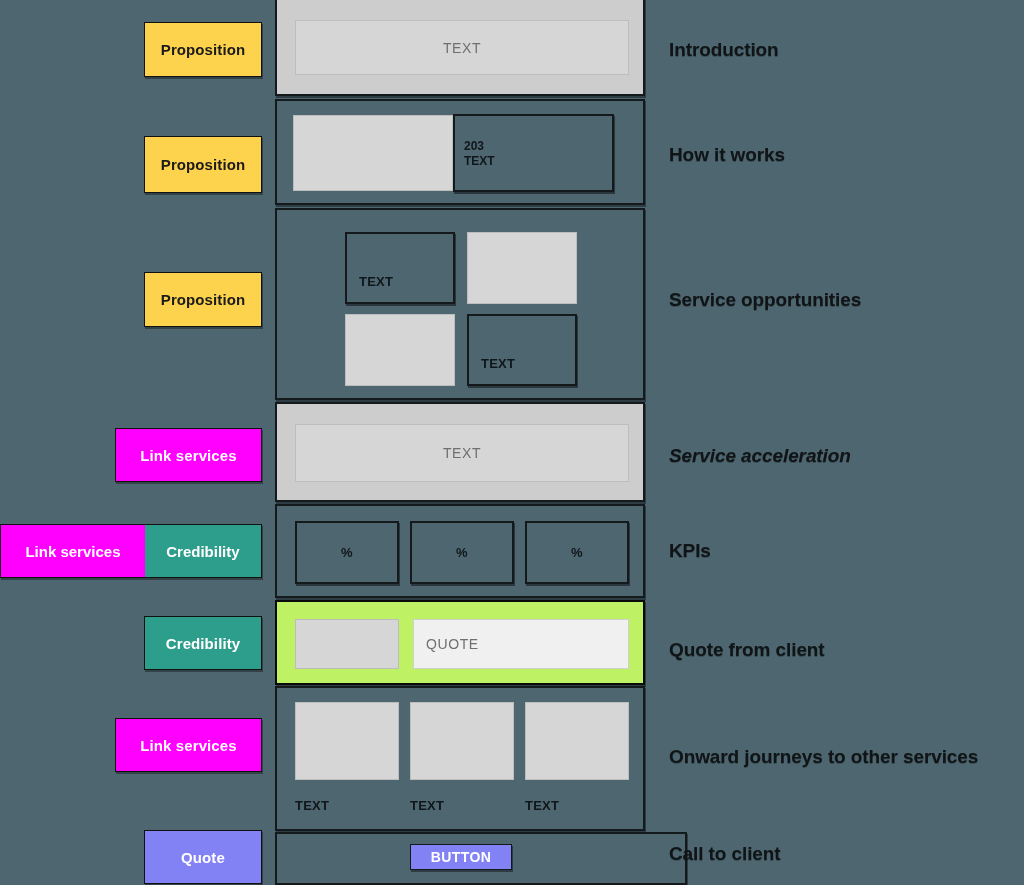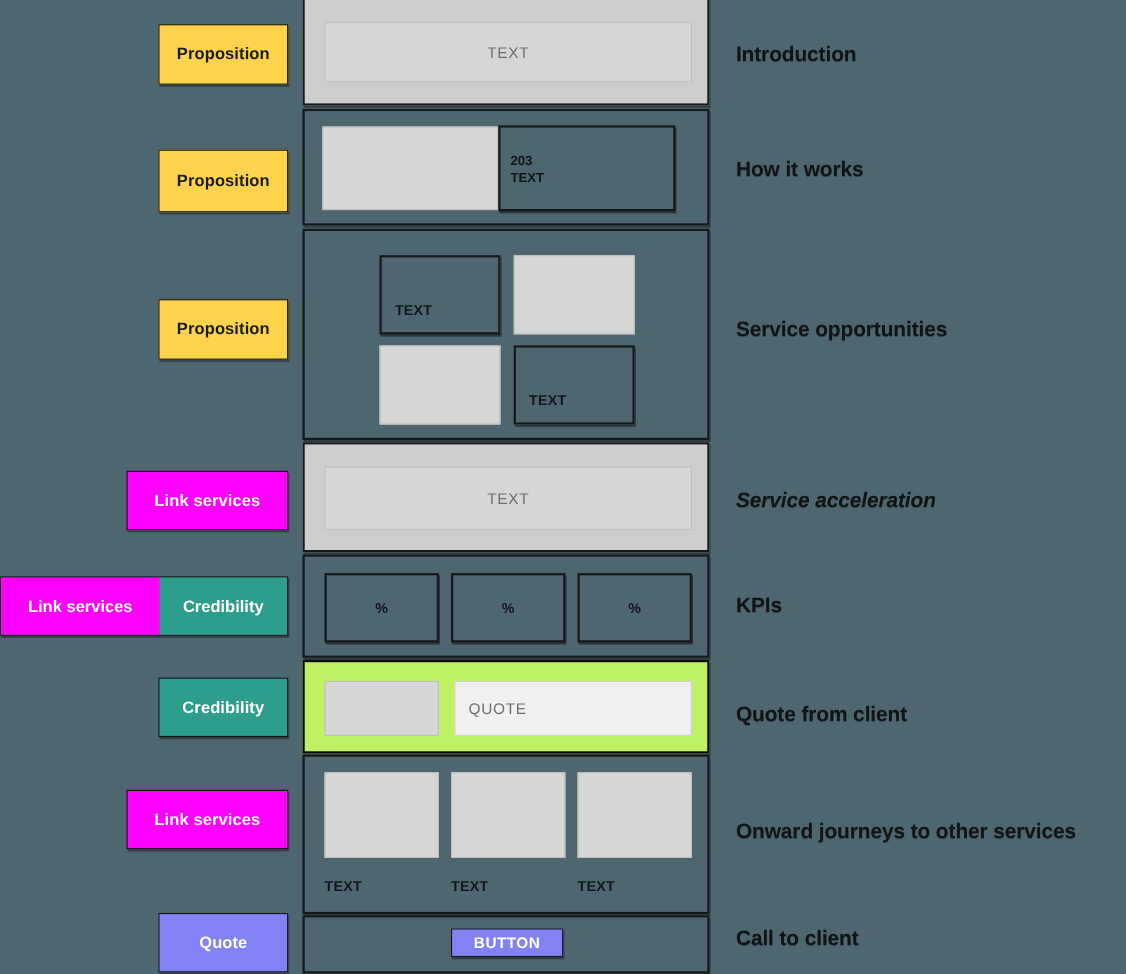--- a/index.html
+++ b/index.html
@@ -226,21 +226,21 @@
     <div class="blk greyflat" style="left:18px; top:14px; width:104px; height:78px;"></div>
     <span class="lbl-dark" style="position:absolute; left:18px; top:110px;">TEXT</span>
 
     <div class="blk greyflat" style="left:133px; top:14px; width:104px; height:78px;"></div>
     <span class="lbl-dark" style="position:absolute; left:133px; top:110px;">TEXT</span>
 
     <div class="blk greyflat" style="left:248px; top:14px; width:104px; height:78px;"></div>
     <span class="lbl-dark" style="position:absolute; left:248px; top:110px;">TEXT</span>
   </div>
 
-  <div class="section dark" style="left:275px; top:832px; width:370px; height:53px;">
+  <div class="section dark" style="left:275px; top:832px; width:412px; height:53px;">
     <div class="cta-button" style="position:absolute; left:133px; top:10px; width:102px; height:26px;">
       <span>BUTTON</span>
     </div>
   </div>
 
   <div class="rlabel" style="left:669px; top:39px;">Introduction</div>
   <div class="rlabel" style="left:669px; top:144px;">How it works</div>
   <div class="rlabel" style="left:669px; top:289px;">Service opportunities</div>
   <div class="rlabel" style="left:669px; top:445px;font-style:italic;">Service acceleration</div>
   <div class="rlabel" style="left:669px; top:540px;">KPIs</div>

